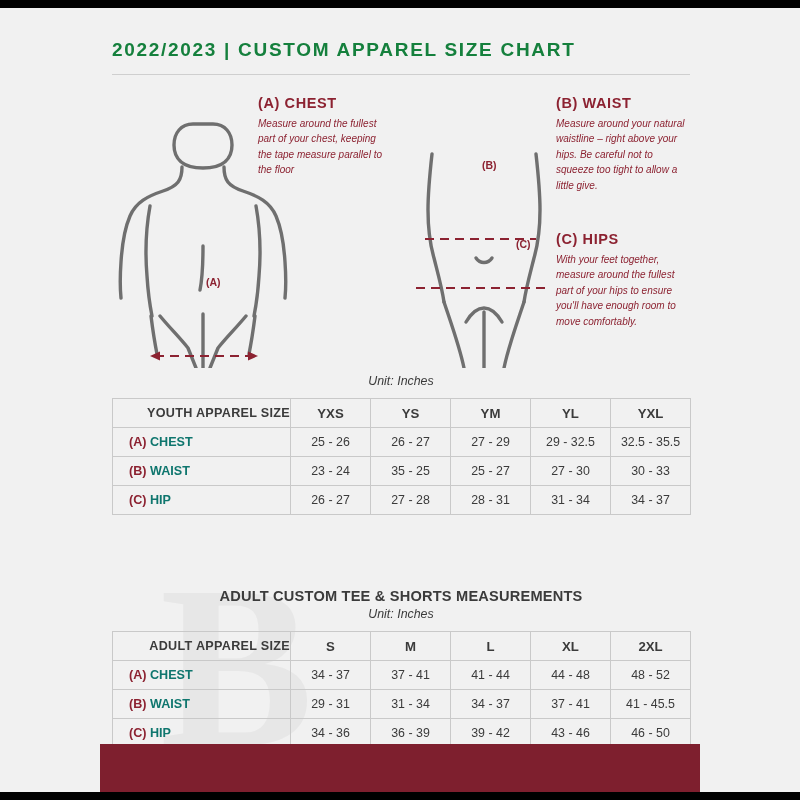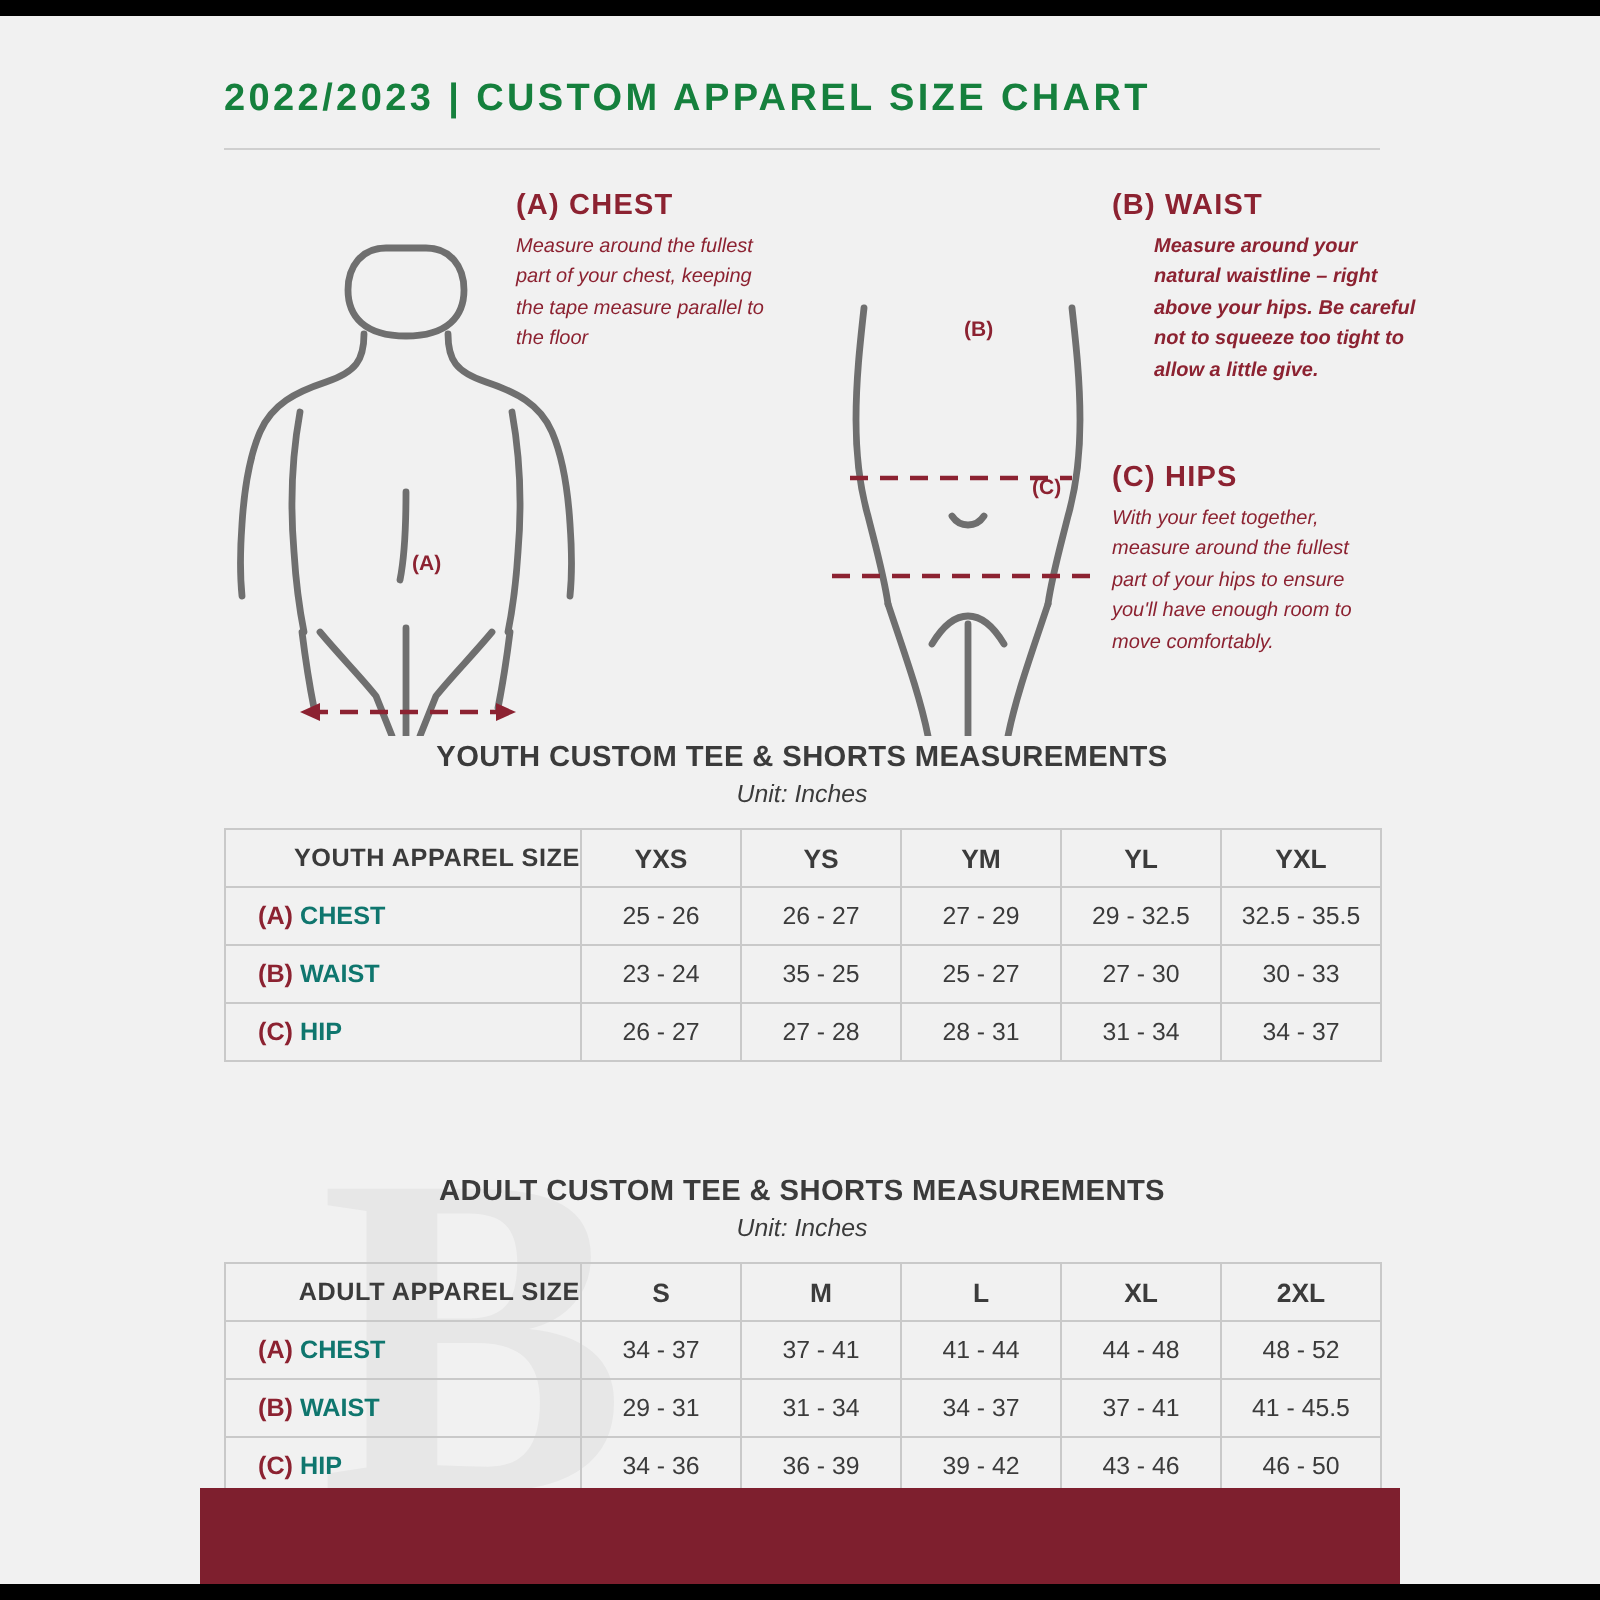--- a/index.html
+++ b/index.html
@@ -253,29 +253,28 @@
     <div class="lbl" style="left:206px; top:200px;">(A)</div>
     <div class="lbl" style="left:482px; top:83px;">(B)</div>
     <div class="lbl" style="left:516px; top:162px;">(C)</div>
 
     
     <div class="note-head" style="left:258px; top:19px;">(A) CHEST</div>
     <div class="note" style="left:258px; top:40px; width:132px;">Measure around the fullest part of your chest, keeping the tape measure parallel to the floor</div>
 
     
     <div class="note-head" style="left:556px; top:19px;">(B) WAIST</div>
-    <div class="note" style="left:577px; top:40px; width:132px;font-weight:bold;">Measure around your natural waistline – right above your hips. Be careful not to squeeze too tight to allow a little give.</div>
+    <div class="note" style="left:556px; top:40px; width:132px;">Measure around your natural waistline – right above your hips. Be careful not to squeeze too tight to allow a little give.</div>
 
     
     <div class="note-head" style="left:556px; top:155px;">(C) HIPS</div>
     <div class="note" style="left:556px; top:176px; width:136px;">With your feet together, measure around the fullest part of your hips to ensure you'll have enough room to move comfortably.</div>
   </div>
 
   <div class="tbl-wrap" style="top:363px;">
-    <div class="tbl-title">YOUTH CUSTOM TEE &amp; SHORTS MEASUREMENTS</div>
     <div class="tbl-unit">Unit: Inches</div>
     <table>
       <colgroup>
         <col style="width:178px">
           <col style="width:80px">
           <col style="width:80px">
         <col style="width:80px">
           <col style="width:80px">
           <col style="width:80px">
       </colgroup>

